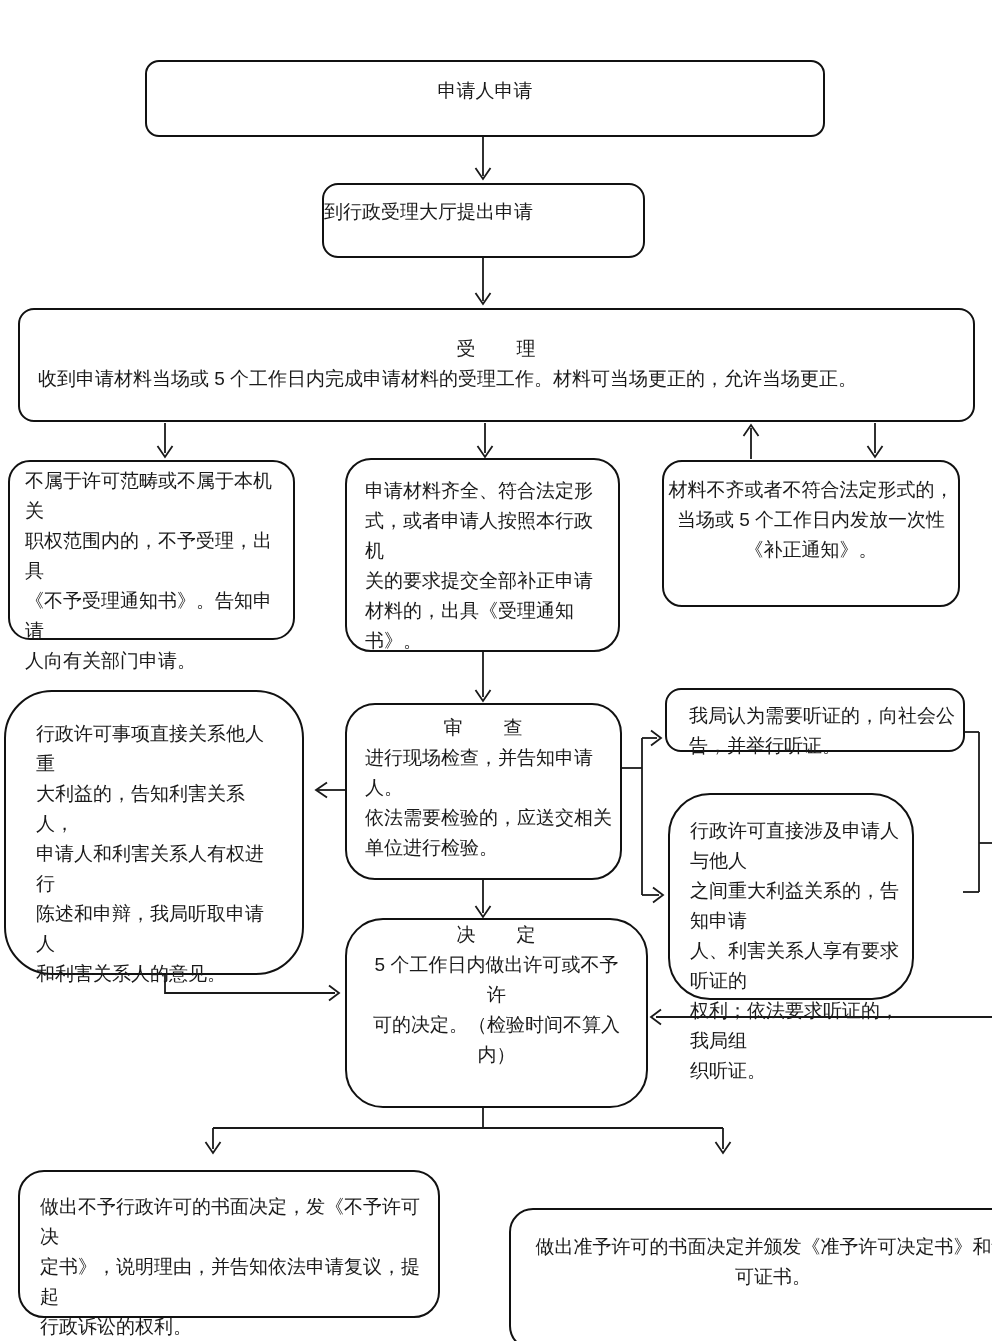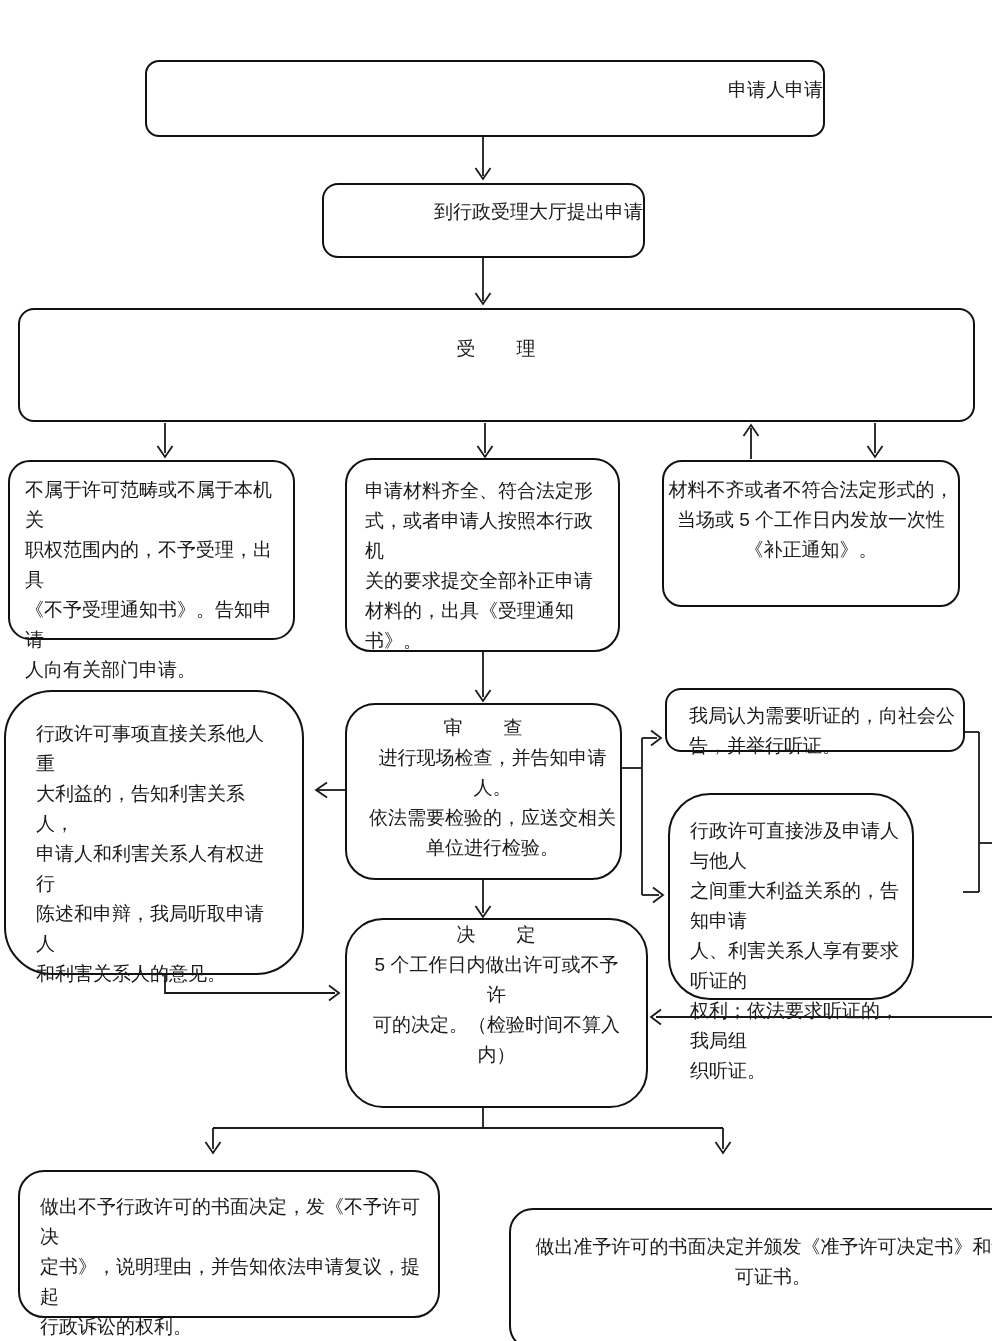--- a/index.html
+++ b/index.html
@@ -15,30 +15,30 @@
     position:absolute;
     box-sizing:border-box;
     background:#ffffff;
     border:2px solid #111;
     font-size:19px;
     line-height:30px;
   }
   .node .body{white-space:pre-line;}
   .node .title{text-align:center;letter-spacing:1px;}
   
-  .n-apply   {left:145px;top:60px;  width:680px;height:77px; border-radius:14px;padding-top:14px;text-align:right;font-family:Liberation Mono, monospace;}
-  .n-hall    {left:322px;top:183px; width:323px;height:75px; border-radius:16px;padding-top:12px;text-align:right;}
+  .n-apply   {left:145px;top:60px;  width:680px;height:77px; border-radius:14px;padding-top:14px;text-align:center;}
+  .n-hall    {left:322px;top:183px; width:323px;height:75px; border-radius:16px;padding-top:12px;text-align:left;}
   .n-accept  {left:18px; top:308px; width:957px;height:114px;border-radius:16px;padding-top:24px;}
   .n-accept .body{padding:0 18px;text-align:left;}
-  .n-reject  {left:8px;  top:460px; width:287px;height:180px;border-radius:22px;padding:13px 6px 0 15px;}
+  .n-reject  {left:8px;  top:460px; width:287px;height:180px;border-radius:22px;padding:4px 6px 0 15px;}
   .n-complete{left:345px;top:458px; width:275px;height:194px;border-radius:26px;padding:16px 8px 0 18px;}
   .n-incomplete{left:662px;top:460px;width:298px;height:147px;border-radius:20px;padding:13px 4px 0;text-align:center;}
   .n-interest{left:4px; top:690px; width:300px;height:285px;border-radius:48px;padding:27px 20px 0 30px;}
   .n-review  {left:345px;top:703px; width:277px;height:177px;border-radius:30px;padding-top:8px;}
-  .n-review .body{padding:0 0 0 18px;text-align:center;}
+  .n-review .body{padding:0 0 0 18px;text-align:left;}
   .n-hearing-public  {left:665px;top:688px;width:300px;height:64px; border-radius:16px;padding:11px 8px 0 22px;}
   .n-hearing-interest{left:668px;top:793px;width:246px;height:207px;border-radius:42px;padding:21px 6px 0 20px;}
   .n-decision{left:345px;top:918px; width:303px;height:190px;border-radius:38px;}
   .n-decision .body{text-align:center;padding:0 20px;}
   .n-deny    {left:18px; top:1170px;width:422px;height:148px;border-radius:26px;padding:20px 2px 0 20px;}
   .n-grant   {left:509px;top:1168px;width:528px;height:142px;border-radius:24px;padding:22px 4px 0;text-align:center;margin-top:40px;}
   
   #connectors{
     position:absolute;left:0;top:0;width:992px;height:1341px;
     pointer-events:none;
@@ -53,20 +53,21 @@
   <div class="node n-apply">
     <div class="body">申请人申请</div>
   </div>
 
   <div class="node n-hall">
     <div class="body">到行政受理大厅提出申请</div>
   </div>
 
   <div class="node n-accept">
     <div class="title">受　　理</div>
+    <div class="body">收到申请材料当场或 5 个工作日内完成申请材料的受理工作。材料可当场更正的，允许当场更正。</div>
   </div>
 
   <div class="node n-reject">
     <div class="body">不属于许可范畴或不属于本机关
 职权范围内的，不予受理，出具
 《不予受理通知书》。告知申请
 人向有关部门申请。</div>
   </div>
 
   <div class="node n-complete">

